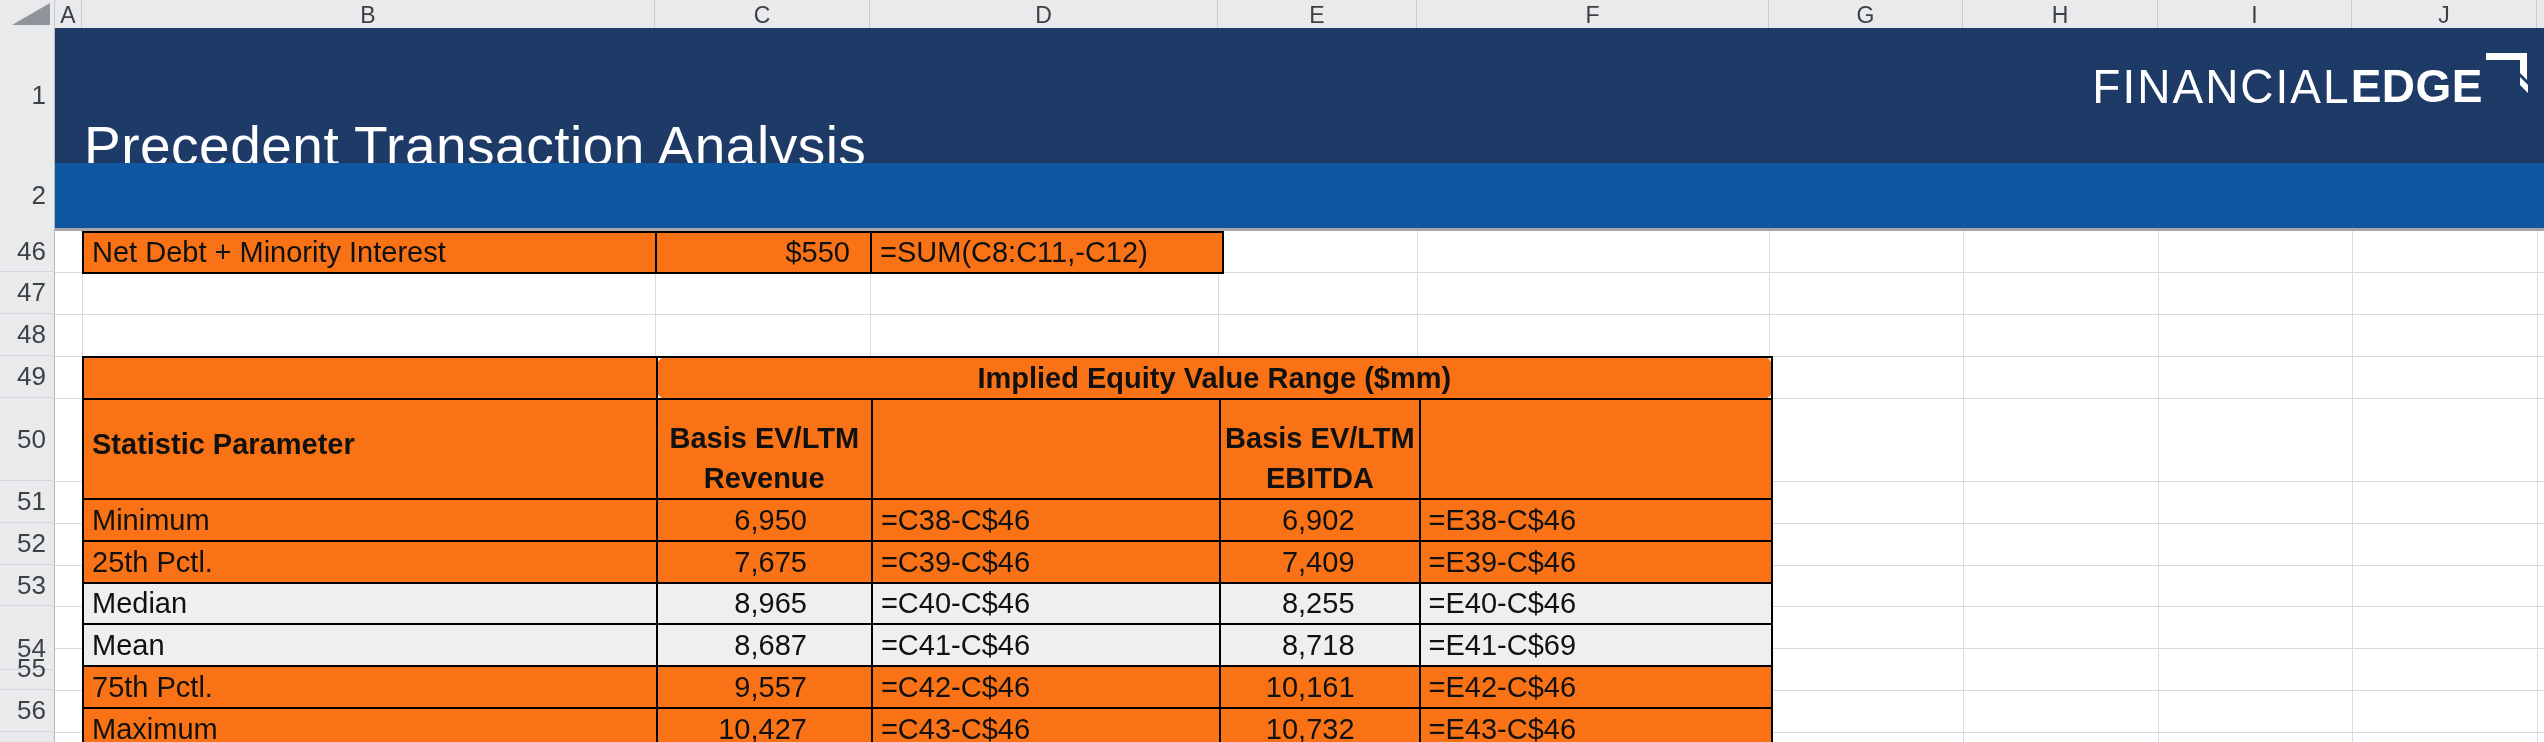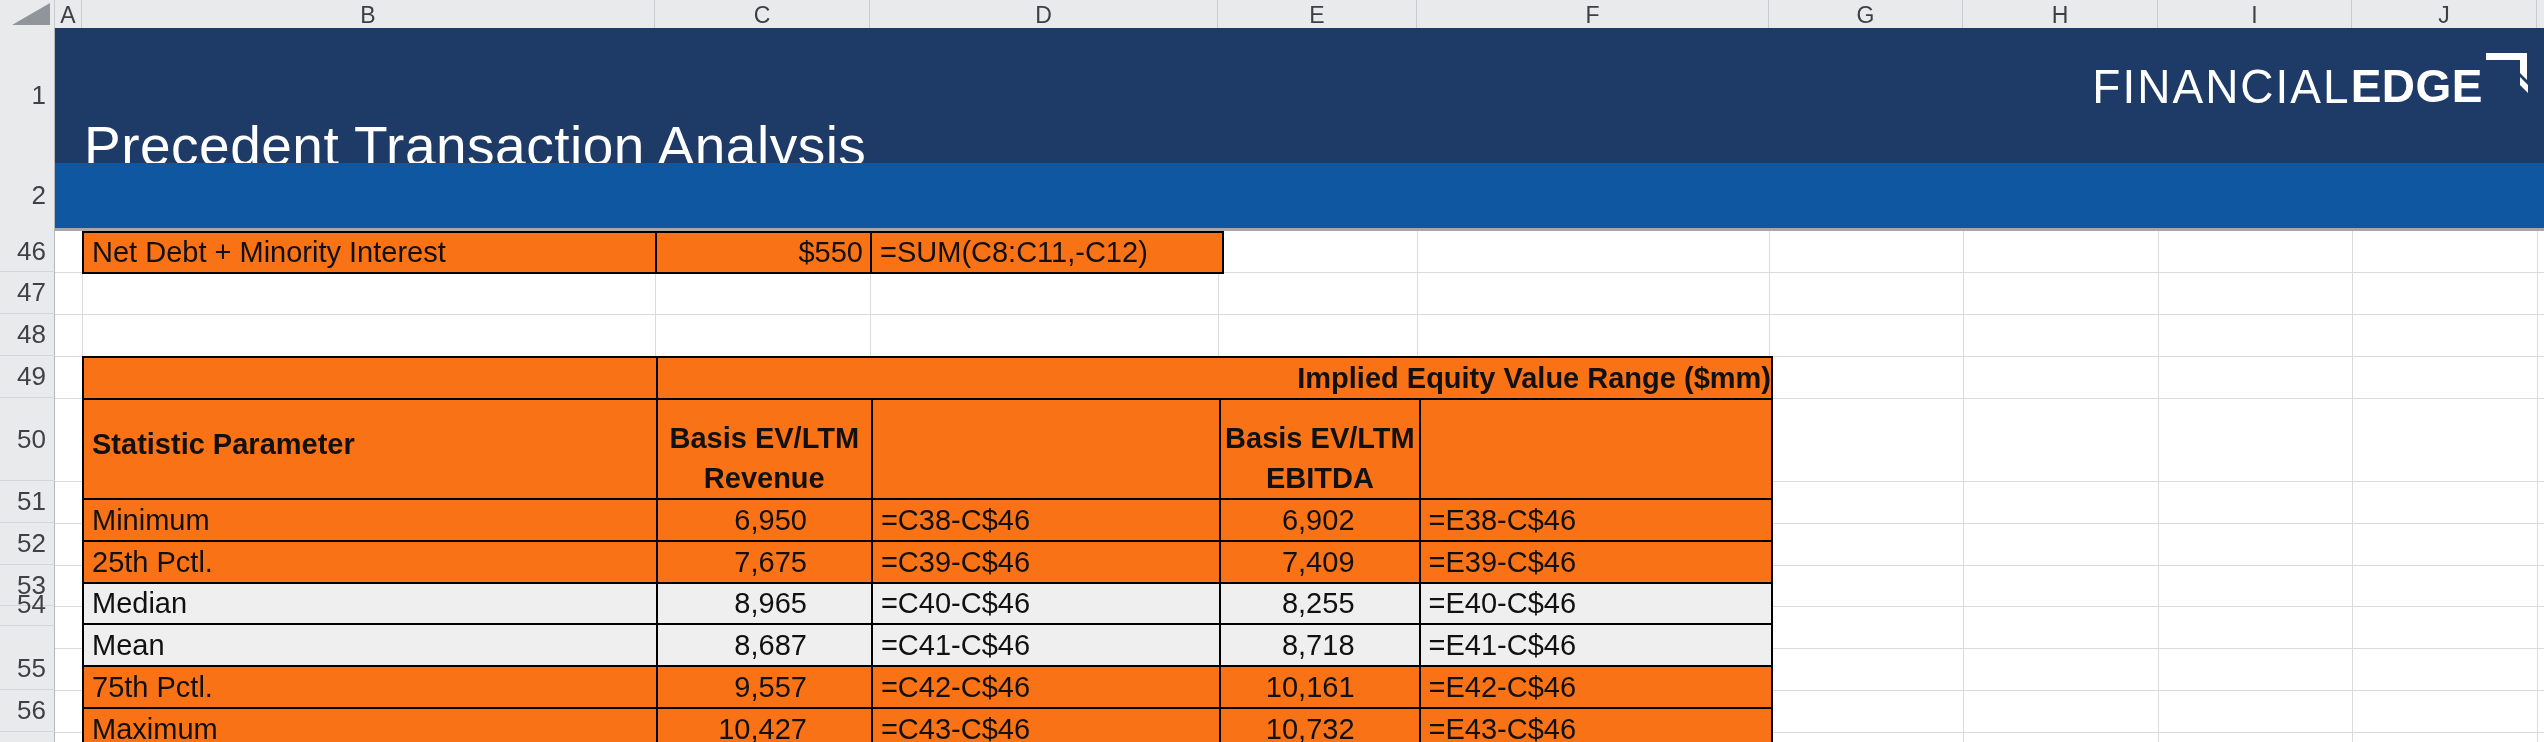--- a/index.html
+++ b/index.html
@@ -43,25 +43,25 @@
   .logo{position:absolute;right:12px;top:35px;display:flex;align-items:flex-start;color:#fff;}
   .logo .thin{font-size:46px;font-weight:100;letter-spacing:2px;line-height:1;transform:scaleY(1.04);}
   .logo .bold{font-size:46px;font-weight:800;letter-spacing:0.5px;line-height:1;}
   .logo svg{margin-left:3px;margin-top:-10px;}
 
   
   table.x{border-collapse:collapse;table-layout:fixed;position:absolute;background:transparent;}
   table.x td{border:2px solid var(--border_black);font-size:29px;color:#111;overflow:hidden;white-space:nowrap;vertical-align:middle;background:#f97316;}
   td.lbl{color:var(--link_blue);text-align:left;padding-left:8px;}
   td.num{text-align:right;padding-right:64px;padding-left:41px;}
-  td.cur{text-align:right;padding-right:7px;}
+  td.cur{text-align:right;padding-right:20px;}
   td.frm{text-align:left;padding-left:8px;}
   td.navyc{background:var(--navy);color:#fff;font-weight:700;}
   td.b49{border:none;background:transparent;}
-  td.h49{text-align:right;}
+  td.h49{text-align:center;border-radius:9px;}
   td.bhdr{vertical-align:bottom;text-align:left;padding:0 0 10px 8px;}
   td.chdr{text-align:center;vertical-align:middle;line-height:40px;padding-top:18px;}
   tr.shaded td{background:var(--shaded_row);}
 </style>
 </head>
 <body>
 
 <div class="sheet">
 
   <div class="vg" style="left:82px;"></div>
@@ -123,21 +123,21 @@
     <div class="rh" style="top:0;height:135px;border-bottom:none;">1</div>
     <div class="rh" style="top:135px;height:65px;border-bottom:none;">2</div>
     <div class="rh" style="top:203px;height:41px;">46</div>
     <div class="rh" style="top:244px;height:42px;">47</div>
     <div class="rh" style="top:286px;height:42px;">48</div>
     <div class="rh" style="top:328px;height:42px;">49</div>
     <div class="rh" style="top:370px;height:83px;">50</div>
     <div class="rh" style="top:453px;height:42px;">51</div>
     <div class="rh" style="top:495px;height:42px;">52</div>
     <div class="rh" style="top:537px;height:41px;padding-left:24px;">53</div>
-    <div class="rh" style="top:556px;height:42px;">54</div>
+    <div class="rh" style="top:600px;height:42px;">54</div>
     <div class="rh" style="top:620px;height:42px;">55</div>
     <div class="rh" style="top:662px;height:42px;">56</div>
     <div class="rh" style="top:704px;height:10px;border-bottom:none;"></div>
   </div>
 
   <table class="x" style="left:82px;top:231px;width:1140px;">
     <colgroup>
         <col style="width:573px;">
         <col style="width:215px;">
         <col style="width:352px;">
@@ -196,21 +196,21 @@
       <td class="num">8,965</td>
       <td class="frm">=C40-C$46</td>
       <td class="num">8,255</td>
       <td class="frm">=E40-C$46</td>
     </tr>
     <tr style="height:42px;" class="shaded">
       <td class="lbl">Mean</td>
       <td class="num">8,687</td>
       <td class="frm">=C41-C$46</td>
       <td class="num">8,718</td>
-      <td class="frm">=E41-C$46</td>
+      <td class="frm">=E41-C$69</td>
     </tr>
     <tr style="height:42px;">
       <td class="lbl">75th Pctl.</td>
       <td class="num">9,557</td>
       <td class="frm">=C42-C$46</td>
       <td class="num">10,161</td>
       <td class="frm">=E42-C$46</td>
     </tr>
     <tr style="height:42px;">
       <td class="lbl">Maximum</td>

